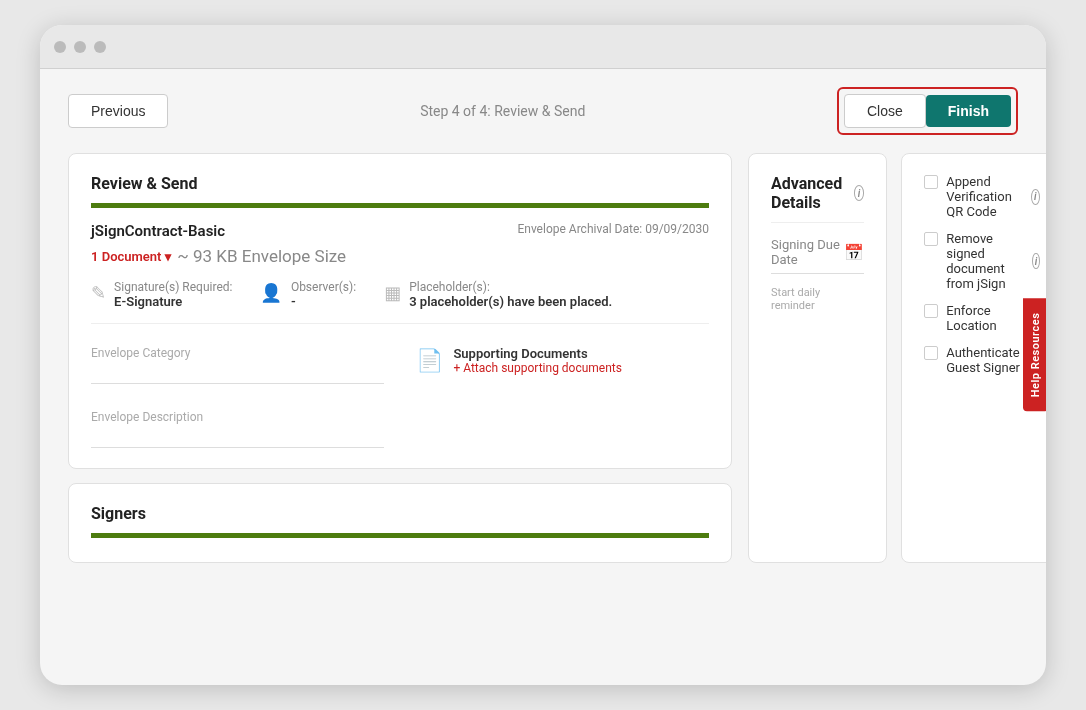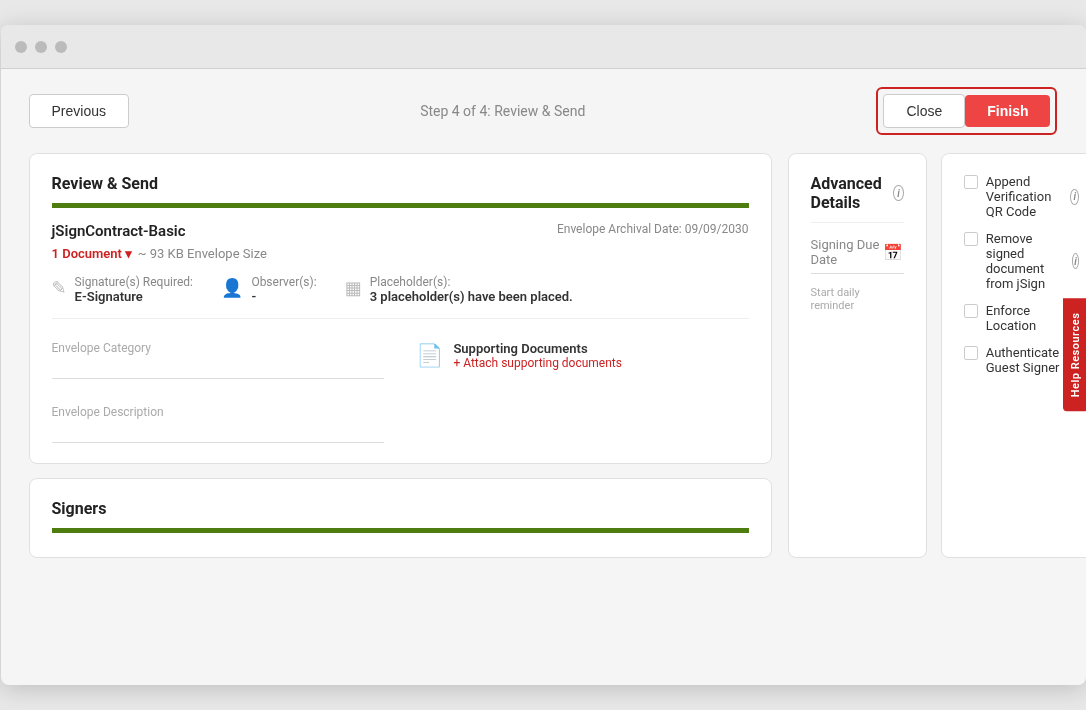--- a/index.html
+++ b/index.html
@@ -5,24 +5,24 @@
     * { box-sizing: border-box; margin: 0; padding: 0; }
     body {
       background: #e8e8e8;
       font-family: -apple-system, BlinkMacSystemFont, 'Segoe UI', Roboto, sans-serif;
       display: flex;
       justify-content: center;
       align-items: center;
       min-height: 100vh;
     }
     .window {
-      width: 1085px;
+      width: 1006px;
       min-height: 660px;
       background: #f5f5f5;
-      border-radius: 8px;
+      border-radius: 22px;
       box-shadow: 0 4px 24px rgba(0,0,0,0.18);
       overflow: hidden;
       position: relative;
     }
     .title-bar {
       background: #e8e8e8;
       height: 44px;
       display: flex;
       align-items: center;
       padding: 0 14px;
@@ -70,21 +70,21 @@
       border: 1px solid #ccc;
       background: #fff;
       color: #333;
       padding: 8px 22px;
       border-radius: 4px;
       font-size: 14px;
       cursor: pointer;
     }
     .btn-finish {
       border: none;
-      background: #ef4444;
+      background: #0f766e;
       color: #fff;
       padding: 8px 22px;
       border-radius: 4px;
       font-size: 14px;
       font-weight: 600;
       cursor: pointer;
     }
     
     .columns {
       display: flex;
@@ -138,21 +138,21 @@
       gap: 6px;
       margin-bottom: 14px;
     }
     .doc-count {
       color: #cc2222;
       font-size: 13px;
       font-weight: 600;
       cursor: pointer;
     }
     .doc-size {
-      font-size: 13px;
+      font-size: 17px;
       color: #888;
     }
     .doc-info-row {
       display: flex;
       gap: 28px;
       margin-bottom: 14px;
       padding-bottom: 14px;
       border-bottom: 1px solid #eee;
     }
     .doc-info-item {

